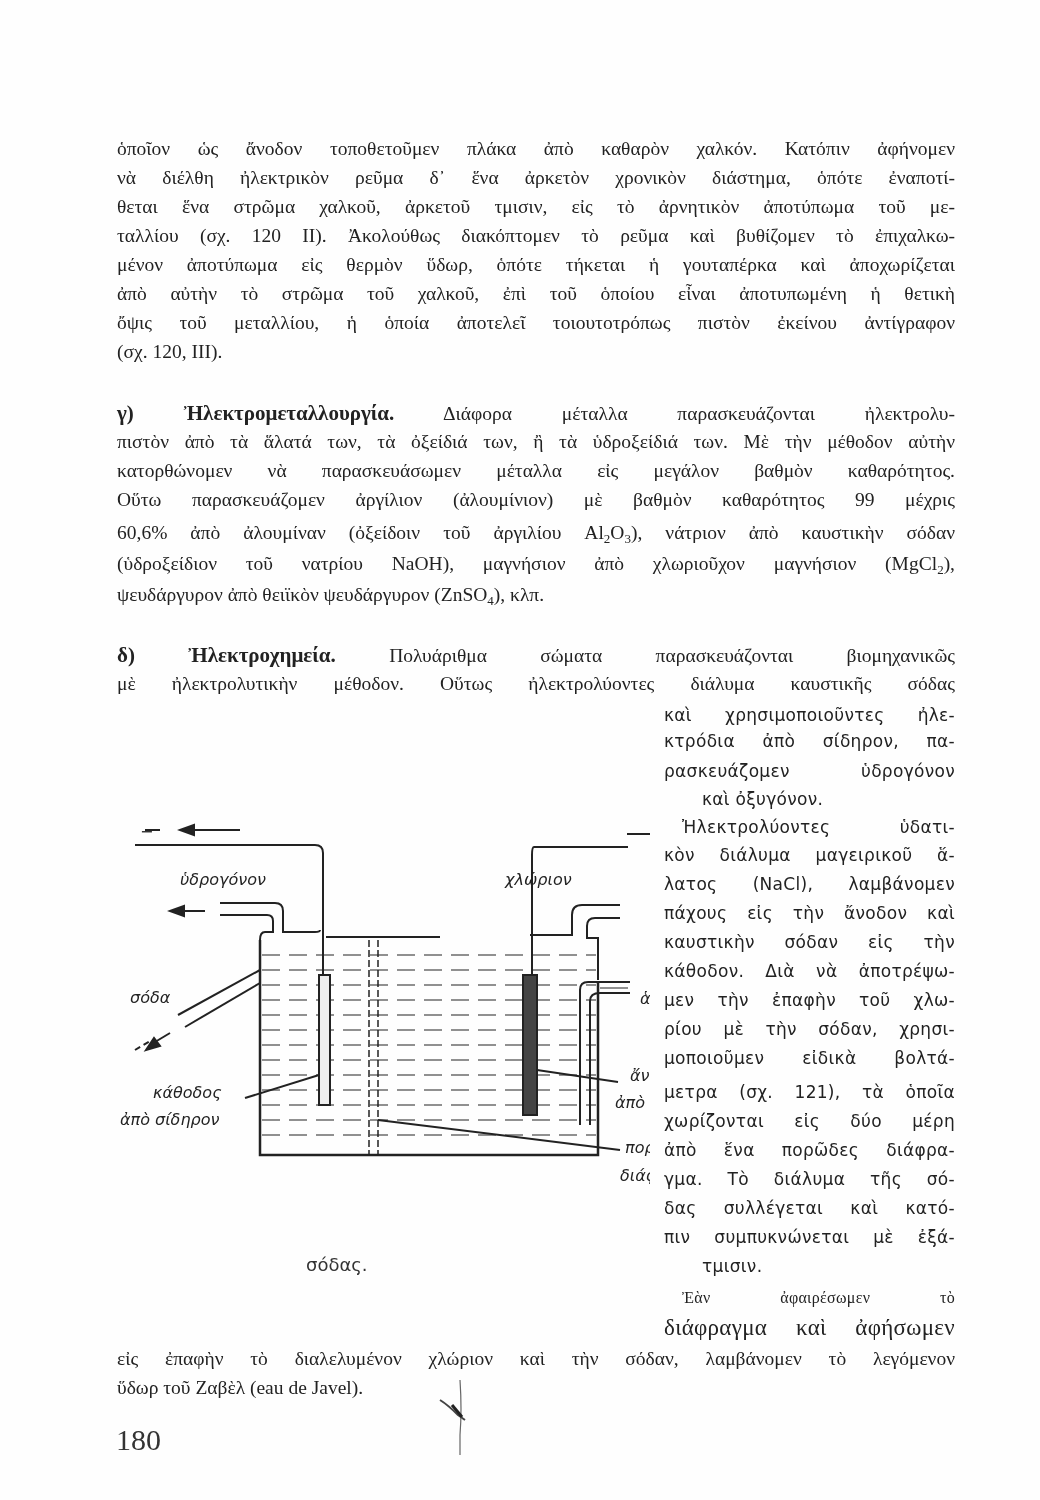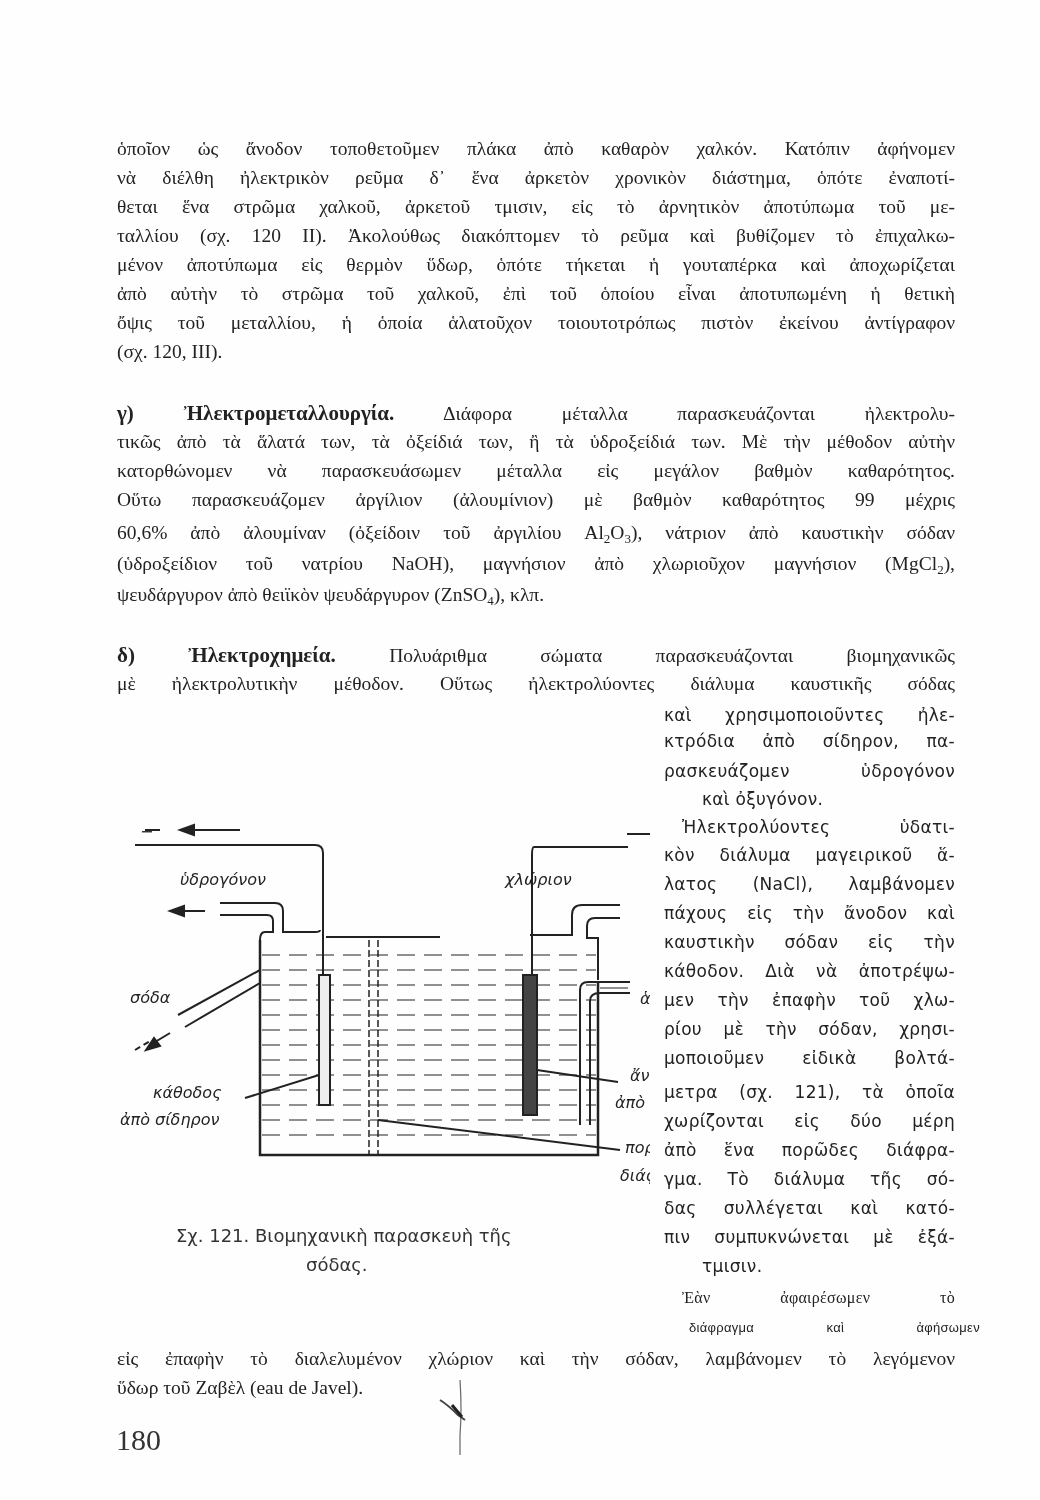--- a/index.html
+++ b/index.html
@@ -26,27 +26,27 @@
 
 <div class="page">
 
   <div>
     <div class="line" style="top:131px">ὁποῖον ὡς ἄνοδον τοποθετοῦμεν πλάκα ἀπὸ καθαρὸν χαλκόν. Κατόπιν ἀφήνομεν</div>
     <div class="line" style="top:160px">νὰ διέλθη ἠλεκτρικὸν ρεῦμα δ᾽ ἕνα ἀρκετὸν χρονικὸν διάστημα, ὁπότε ἐναποτί-</div>
     <div class="line" style="top:189px">θεται ἕνα στρῶμα χαλκοῦ, ἀρκετοῦ τμισιν, εἰς τὸ ἀρνητικὸν ἀποτύπωμα τοῦ με-</div>
     <div class="line" style="top:218px">ταλλίου (σχ. 120 II). Ἀκολούθως διακόπτομεν τὸ ρεῦμα καὶ βυθίζομεν τὸ ἐπιχαλκω-</div>
     <div class="line" style="top:247px">μένον ἀποτύπωμα εἰς θερμὸν ὕδωρ, ὁπότε τήκεται ἡ γουταπέρκα καὶ ἀποχωρίζεται</div>
     <div class="line" style="top:276px">ἀπὸ αὐτὴν τὸ στρῶμα τοῦ χαλκοῦ, ἐπὶ τοῦ ὁποίου εἶναι ἀποτυπωμένη ἡ θετικὴ</div>
-    <div class="line" style="top:305px">ὄψις τοῦ μεταλλίου, ἡ ὁποία ἁλατοῦχον τοιουτοτρόπως πιστὸν ἐκείνου ἀντίγραφον</div>
+    <div class="line" style="top:305px">ὄψις τοῦ μεταλλίου, ἡ ὁποία ἀποτελεῖ τοιουτοτρόπως πιστὸν ἐκείνου ἀντίγραφον</div>
     <div class="line last" style="top:334px">(σχ. 120, III).</div>
   </div>
 
   <div>
     <div class="line" style="top:395px"><span class="heading-lead">γ) Ἠλεκτρομεταλλουργία.</span> <span>Διάφορα μέταλλα παρασκευάζονται ἠλεκτρολυ-</span></div>
-    <div class="line" style="top:424px">τικῶς ἀπὸ τὰ ἅλατά των, τὰ ὀξείδιά των, ἢ τὰ ὑδροξείδιά των. Μὲ τὴν μέθοδον αὐτὴν</div>
+    <div class="line" style="top:424px">πιστὸν ἀπὸ τὰ ἅλατά των, τὰ ὀξείδιά των, ἢ τὰ ὑδροξείδιά των. Μὲ τὴν μέθοδον αὐτὴν</div>
     <div class="line" style="top:453px">κατορθώνομεν νὰ παρασκευάσωμεν μέταλλα εἰς μεγάλον βαθμὸν καθαρότητος.</div>
     <div class="line" style="top:482px">Οὕτω παρασκευάζομεν ἀργίλιον (ἀλουμίνιον) μὲ βαθμὸν καθαρότητος 99 μέχρις</div>
     <div class="line" style="top:515px"><span>60,6% ἀπὸ ἀλουμίναν (ὀξείδοιν τοῦ ἀργιλίου Al</span><span class="sub">2</span><span>O</span><span class="sub">3</span><span>), νάτριον ἀπὸ καυστικὴν σόδαν</span></div>
     <div class="line" style="top:546px"><span>(ὑδροξείδιον τοῦ νατρίου NaOH), μαγνήσιον ἀπὸ χλωριοῦχον μαγνήσιον (MgCl</span><span class="sub">2</span><span>),</span></div>
     <div class="line last" style="top:577px"><span>ψευδάργυρον ἀπὸ θειϊκὸν ψευδάργυρον (ZnSO</span><span class="sub">4</span><span>), κλπ.</span></div>
   </div>
 
   <div>
     <div class="line" style="top:637px"><span class="heading-lead">δ) Ἠλεκτροχημεία.</span> <span>Πολυάριθμα σώματα παρασκευάζονται βιομηχανικῶς</span></div>
     <div class="line" style="top:666px">μὲ ἠλεκτρολυτικὴν μέθοδον. Οὕτως ἠλεκτρολύοντες διάλυμα καυστικῆς σόδας</div>
@@ -65,21 +65,21 @@
     <div class="rline" style="top:1011px">ρίου μὲ τὴν σόδαν, χρησι-</div>
     <div class="rline" style="top:1040px">μοποιοῦμεν εἰδικὰ βολτά-</div>
     <div class="rline" style="top:1074px">μετρα (σχ. 121), τὰ ὁποῖα</div>
     <div class="rline" style="top:1103px">χωρίζονται εἰς δύο μέρη</div>
     <div class="rline" style="top:1132px">ἀπὸ ἕνα πορῶδες διάφρα-</div>
     <div class="rline" style="top:1161px">γμα. Τὸ διάλυμα τῆς σό-</div>
     <div class="rline" style="top:1190px">δας συλλέγεται καὶ κατό-</div>
     <div class="rline" style="top:1219px">πιν συμπυκνώνεται μὲ ἐξά-</div>
     <div class="rline last" style="top:1248px">τμισιν.</div>
     <div class="rline indent" style="top:1280px;font-family:'Liberation Serif',serif;font-size:16px;">Ἐὰν ἀφαιρέσωμεν τὸ</div>
-    <div class="rline" style="top:1310px;font-family:Liberation Sans, sans-serif;font-size:13px;margin-left:25px;">διάφραγμα καὶ ἀφήσωμεν</div>
+    <div class="rline" style="top:1310px;font-family:Liberation Serif, serif;font-size:23px;">διάφραγμα καὶ ἀφήσωμεν</div>
 
     <div class="line" style="top:1341px">εἰς ἐπαφὴν τὸ διαλελυμένον χλώριον καὶ τὴν σόδαν, λαμβάνομεν τὸ λεγόμενον</div>
     <div class="line last" style="top:1370px">ὕδωρ τοῦ Ζαβὲλ (eau de Javel).</div>
   </div>
 
   <div style="position:absolute;left:110px;top:800px;width:540px;height:410px;">
     <svg width="540" height="410" viewBox="0 0 540 410">
       <g stroke="#222" fill="none" stroke-width="2">
 
         <line x1="35" y1="25" x2="50" y2="25"></line>
@@ -151,21 +151,20 @@
         <text x="545" y="234">ὕδωρ</text>
         <text x="520" y="276">ἄνοδος</text>
         <text x="505" y="303">ἀπὸ ἄνθρακα</text>
         <text x="43" y="293">κάθοδος</text>
         <text x="10" y="320">ἀπὸ σίδηρον</text>
         <text x="515" y="348">πορῶδες</text>
         <text x="510" y="376">διάφραγμα</text>
       </g>
     </svg>
   </div>
-  <div class="caption" style="left:176px;top:1220px;">Σχ. 121. Βιομηχανικὴ παρασκευὴ τῆς</div>
   <div class="caption" style="left:306px;top:1249px;">σόδας.</div>
 
   <svg class="mark" width="50" height="90" viewBox="0 0 50 90">
     <path d="M10 25 Q18 30 28 40 L35 45" stroke="#444" stroke-width="2" fill="none"></path>
     <path d="M30 5 Q32 35 30 60 L30 80" stroke="#666" stroke-width="1.2" fill="none"></path>
     <path d="M22 30 L32 42" stroke="#222" stroke-width="3" fill="none"></path>
   </svg>
 
   <div class="pagenum">180</div>
 </div>

